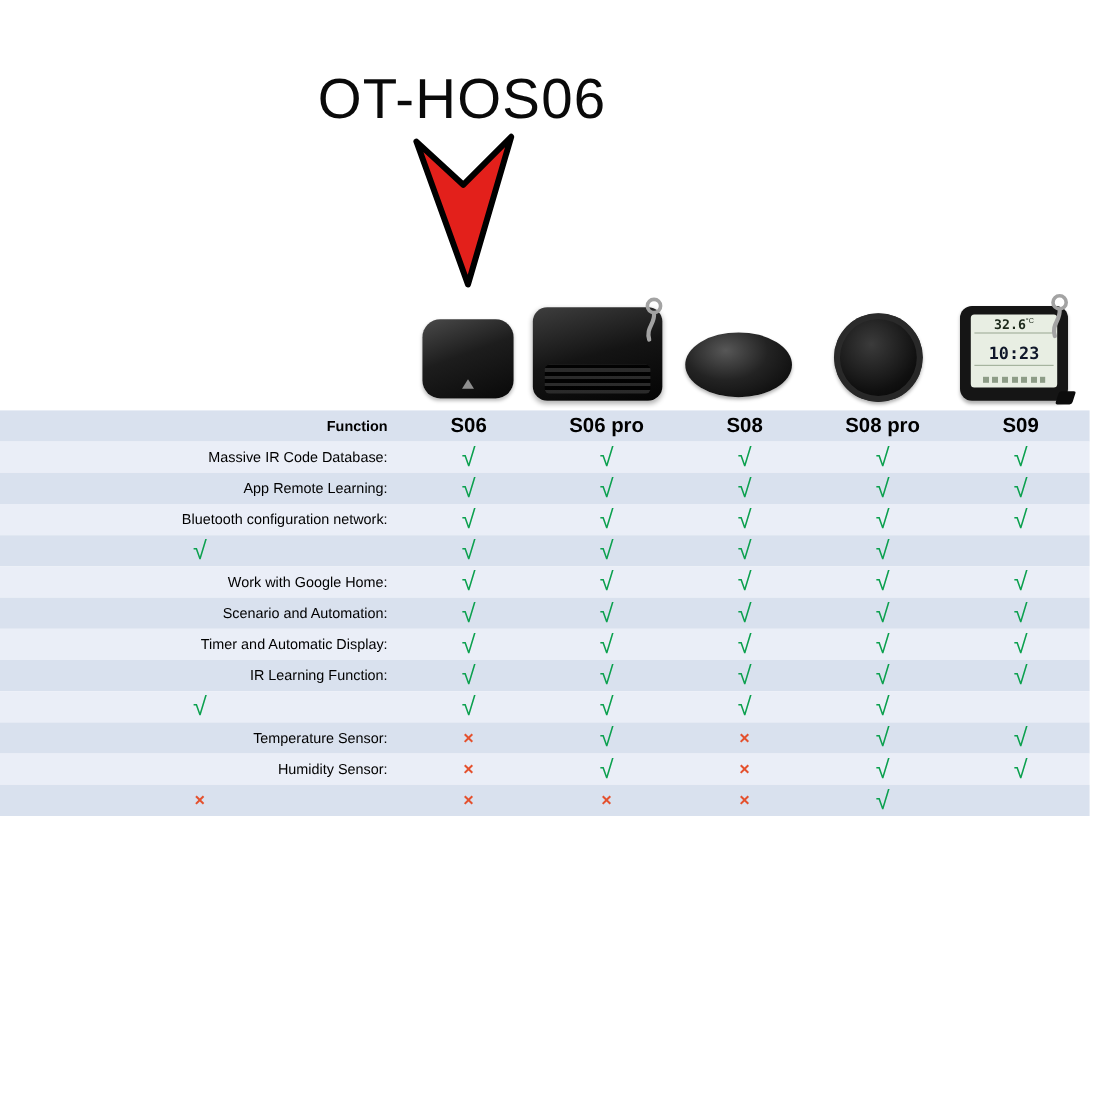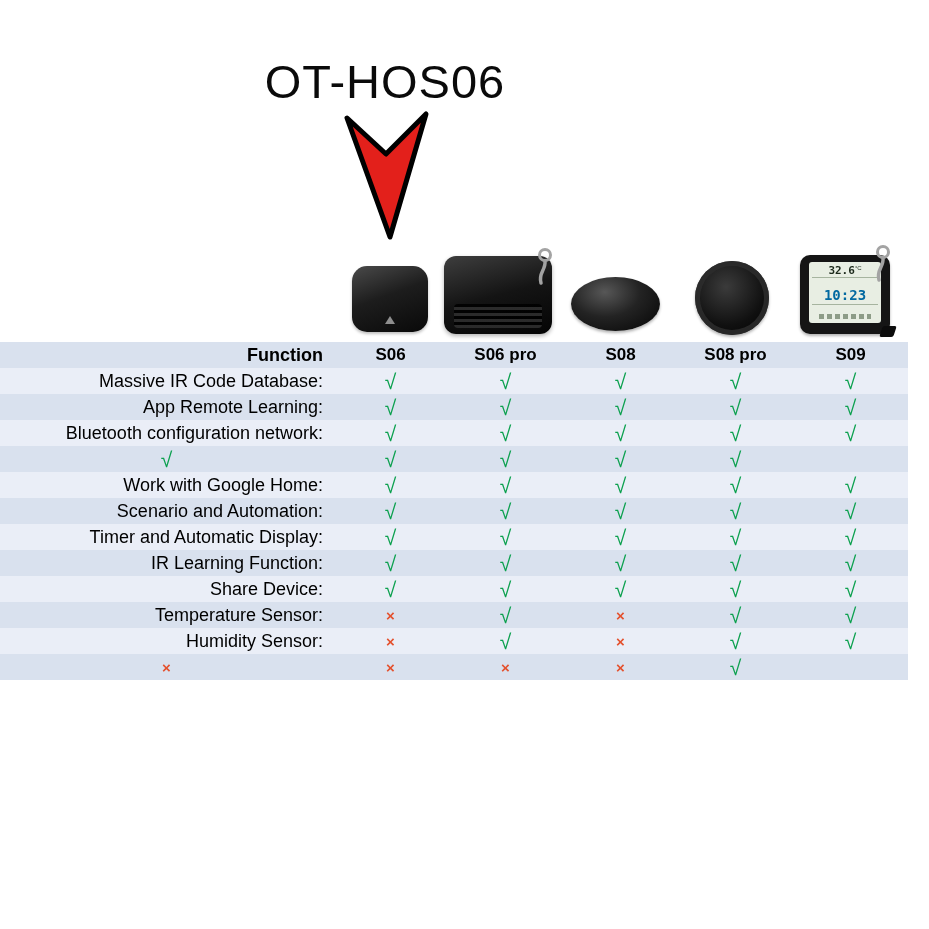--- a/index.html
+++ b/index.html
@@ -36,32 +36,32 @@
   .dev-s09{left:800px;top:255px;width:90px;height:79px;border-radius:10px;background:#151515;
            box-shadow:0 2px 3px rgba(0,0,0,.3);}
   .stand{position:absolute;right:-5px;bottom:-3px;width:14px;height:11px;background:#0c0c0c;
          transform:skewX(-18deg);border-radius:2px;}
   .lcd{position:absolute;top:7px;left:9px;right:9px;bottom:11px;background:#e8eee3;border-radius:3px;
        display:flex;flex-direction:column;align-items:center;justify-content:space-between;padding:3px 3px 4px;}
   .lcd-top{display:flex;align-items:flex-start;justify-content:center;width:100%;
            border-bottom:1px solid #a6b49f;padding-bottom:1px;}
   .lcd-temp{font-family:"DejaVu Sans Mono",monospace;font-size:11px;font-weight:bold;color:#1d2a1c;line-height:1;}
   .lcd-unit{font-size:6px;color:#1d2a1c;line-height:1;}
-  .lcd-time{font-family:"DejaVu Sans Mono",monospace;font-size:14px;font-weight:bold;color:#0369a1;
+  .lcd-time{font-family:"DejaVu Sans Mono",monospace;font-size:14px;font-weight:bold;color:#0f172a;
             line-height:1;width:100%;text-align:center;border-bottom:1px solid #a6b49f;padding-bottom:2px;}
   .lcd-bars{width:80%;height:5px;background:repeating-linear-gradient(to right,#8d9c87 0 5px,transparent 5px 8px);}
   .hook{position:absolute;}
 
   
   .cmp-table{position:absolute;top:342px;left:0;width:908px;}
   .trow{display:grid;grid-template-columns:333px repeat(5,115px);height:26px;}
   .trow.dark{background:var(--row-a,#d9e1ee);}
   .trow.light{background:var(--row-b,#eaeef7);}
   .cell{display:flex;align-items:center;overflow:hidden;}
-  .cell.lbl{justify-content:flex-end;padding-right:10px;font-size:18px;color:#000;white-space:nowrap;padding-left:20px;}
+  .cell.lbl{justify-content:flex-end;padding-right:10px;font-size:12px;color:#000;white-space:nowrap;padding-left:20px;}
   .cell.val{justify-content:center;font-size:17px;color:#000;}
   .b{font-weight:bold;}
   .mark{line-height:1;}
   .mark.check{color:var(--check,#0ba04e);font-size:21px;}
   .mark.cross{color:var(--cross,#e4512e);font-size:15px;font-weight:bold;}
 </style>
 </head>
 <body>
 
 <div class="page">
@@ -250,21 +250,20 @@
           <div class="mark check">√</div>
         </div>
         <div class="cell val">
           <div class="mark check">√</div>
         </div>
         <div class="cell val">
           <div class="mark check">√</div>
         </div>
       </div>
       <div class="trow light">
-        <div class="cell lbl">Share Device:</div>
         <div class="cell val">
           <div class="mark check">√</div>
         </div>
         <div class="cell val">
           <div class="mark check">√</div>
         </div>
         <div class="cell val">
           <div class="mark check">√</div>
         </div>
         <div class="cell val">

